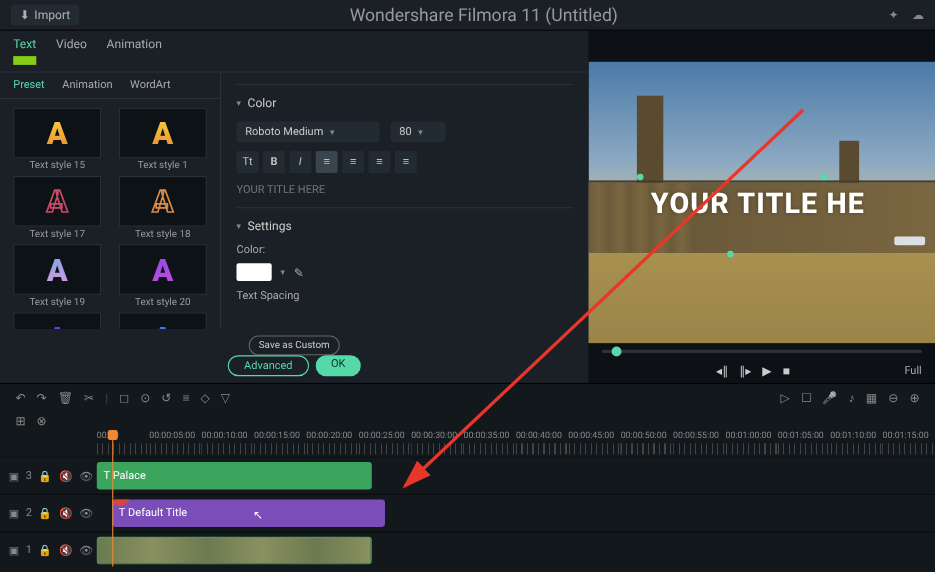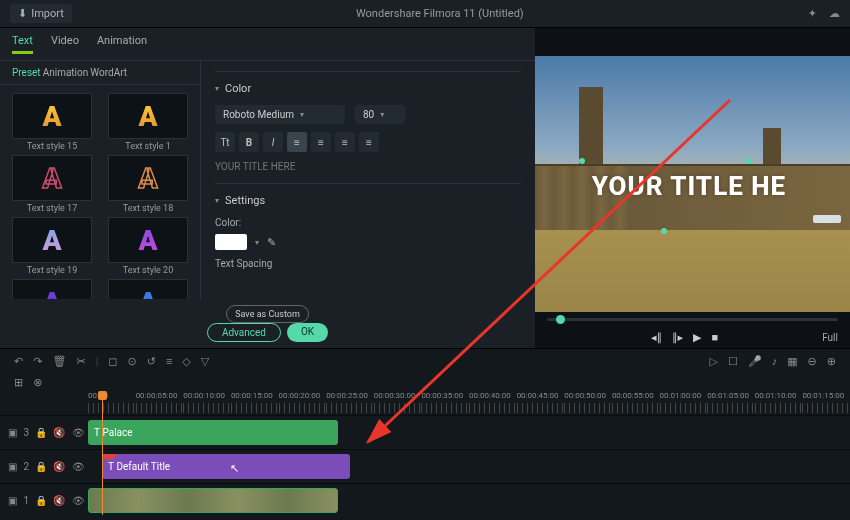--- a/index.html
+++ b/index.html
@@ -1,33 +1,33 @@
 <!DOCTYPE html>
 <html><head>
 <meta charset="utf-8">
 <style>
 * { box-sizing: border-box; margin: 0; padding: 0; font-family: -apple-system, BlinkMacSystemFont, "Segoe UI", Roboto, sans-serif; }
 body { background: #13181d; color: #c0c0c0; width: 850px; height: 520px; overflow: hidden; font-size: 11px; position: relative; }
 
 .topbar { height: 28px; background: #1a2026; display: flex; align-items: center; padding: 0 10px; border-bottom: 1px solid #000; }
 .import-btn { display: flex; align-items: center; gap: 4px; background: #232b32; padding: 3px 8px; border-radius: 3px; color: #b0b0b0; }
-.app-title { flex: 1; text-align: center; color: #999; font-size: 11px; }
+.app-title { flex: 1; text-align: center; color: #999; font-size: 16px; }
 .top-icons { display: flex; gap: 12px; color: #888; }
 
 .main { display: flex; height: 320px; }
 .left-panel { width: 535px; background: #1a2026; display: flex; flex-direction: column; }
 .right-panel { width: 315px; background: #0d1014; display: flex; flex-direction: column; }
 
 .tabs { display: flex; gap: 18px; padding: 6px 12px; border-bottom: 1px solid #2a3138; }
 .tab { color: #aaa; padding-bottom: 4px; cursor: pointer; }
-.tab.active { color: #55d9a8; border-bottom: 3px solid #84cc16; }
+.tab.active { color: #55d9a8; border-bottom: 8px solid #84cc16; }
 
 .left-content { display: flex; flex: 1; overflow: hidden; }
 .presets { width: 200px; padding: 6px 0; overflow: hidden; }
-.subtabs { display: flex; gap: 2px; padding: 0 12px 6px; border-bottom: 1px solid #2a3138; }
+.subtabs { display: flex; gap: 16px; padding: 0 12px 6px; border-bottom: 1px solid #2a3138; }
 .subtab { color: #aaa; cursor: pointer; font-size: 10px; }
 .subtab.active { color: #55d9a8; }
 .preset-grid { display: grid; grid-template-columns: 1fr 1fr; gap: 4px; padding: 8px 6px; }
 .preset-item { display: flex; flex-direction: column; align-items: center; cursor: pointer; }
 .preset-thumb { width: 80px; height: 46px; background: #0d1216; border: 1px solid #2a3138; display: flex; align-items: center; justify-content: center; font-size: 28px; font-weight: 900; }
 .preset-label { font-size: 9px; color: #999; margin-top: 2px; }
 
 .props { flex: 1; padding: 10px 14px; border-left: 1px solid #2a3138; overflow-y: auto; }
 .section { border-top: 1px solid #2a3138; padding: 10px 0; }
 .section-head { display: flex; align-items: center; gap: 6px; color: #ccc; font-size: 11px; margin-bottom: 10px; cursor: pointer; }

